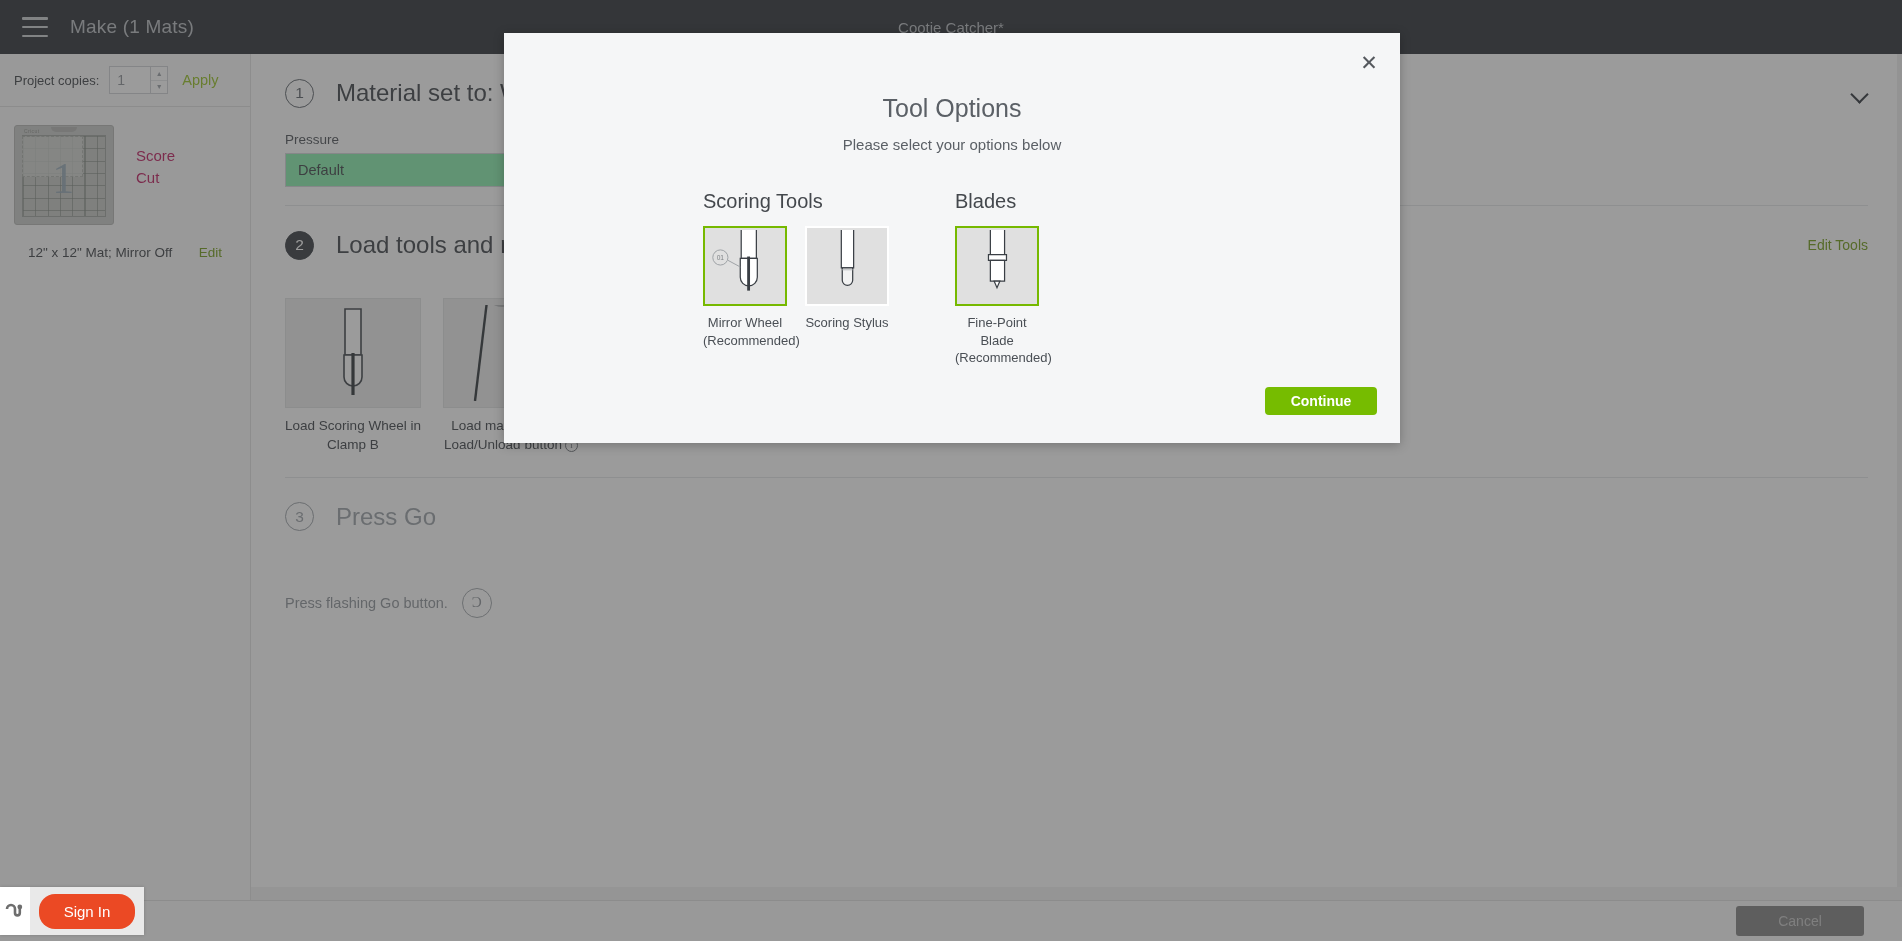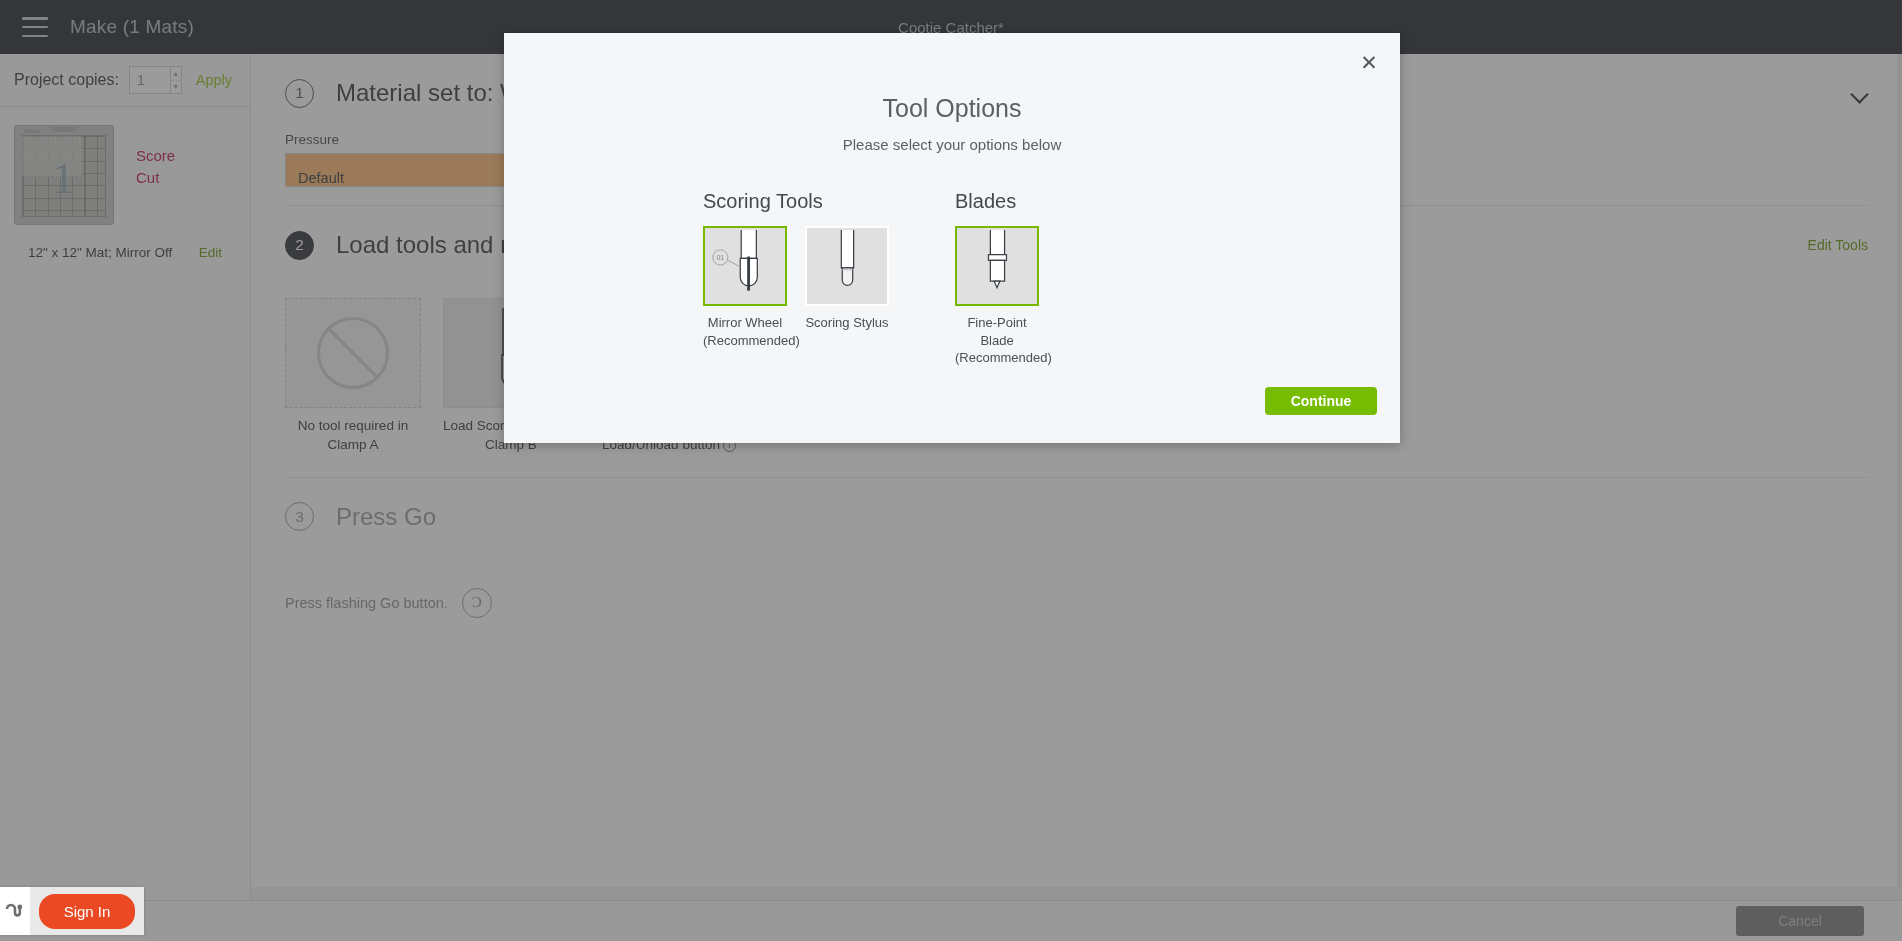--- a/index.html
+++ b/index.html
@@ -33,21 +33,21 @@
 
   .sidebar {
     position: absolute; left: 0; top: 54px; width: 251px; height: 887px;
     background: #fbfbfb; border-right: 1px solid #e2e2e2;
   }
   .copies-row {
     height: 53px; border-bottom: 1px solid #e0e0e0;
     display: flex; align-items: center; padding: 0 14px; gap: 10px;
     background: #fbfbfb;
   }
-  .copies-label { font-size: 16px; color: #3b3f44; white-space: nowrap; }
+  .copies-label { font-size: 13px; color: #3b3f44; white-space: nowrap; }
   .copies-input {
     width: 42px; height: 28px; border: 1px solid #cfd2d5; background: #fff;
     font-size: 14px; color: #8d9196; text-align: left; padding-left: 7px;
     font-family: "Liberation Sans", sans-serif;
   }
   .spinner {
     width: 17px; height: 28px; border: 1px solid #cfd2d5; border-left: none;
     background: #fff; display: flex; flex-direction: column;
     margin-left: -10px;
   }
@@ -118,22 +118,22 @@
     margin-left: auto; width: 17px; height: 10px; cursor: pointer;
     position: relative;
   }
   .chev::before {
     content: ""; position: absolute; left: 2px; top: 0;
     width: 11px; height: 11px; border-right: 2.2px solid #2b3037;
     border-bottom: 2.2px solid #2b3037; transform: rotate(45deg);
   }
   .field-label { font-size: 13.5px; color: #4a4f55; margin-bottom: 6px; }
   .pressure-select {
-    width: 290px; height: 34px; border: 1px solid #d3d6d9; background: #fdba74;
-    display: flex; align-items: flex-end; padding: 0 12px;
+    width: 290px; height: 34px; border: 1px solid #d3d6d9; background: #86efac;
+    display: flex; align-items: center; padding: 0 12px;
     font-size: 14.5px; color: #3b3f44; justify-content: space-between;
     cursor: pointer;
   }
   .sel-caret { width: 0; height: 0; border-left: 5px solid transparent;
     border-right: 5px solid transparent; border-top: 6px solid #75797e; }
 
   .edit-tools {
     position: absolute; right: 34px; font-size: 14px; color: #6f9a13;
     cursor: pointer; text-decoration: none;
   }
@@ -332,26 +332,20 @@
     </div>
 
     <div class="step" style="position:relative;">
       <div class="step-head">
         <div class="step-badge filled">2</div>
         <div class="step-title">Load tools and m</div>
         <a class="edit-tools">Edit Tools</a>
       </div>
 
       <div class="load-cards">
-        <div class="load-card">
-          <div class="load-box dashed">
-            <div class="no-tool"></div>
-          </div>
-          <div class="load-cap">No tool required in Clamp A</div>
-        </div>
 
         <div class="load-card">
           <div class="load-box">
             <svg width="60" height="92" viewBox="0 0 60 92">
               <path d="M22 2 h16 v46 h-16 z" fill="#ffffff" stroke="#3a3f45" stroke-width="1.6"></path>
               <path d="M21 48 h18 v22 a9 9 0 0 1 -18 0 z" fill="#ffffff" stroke="#3a3f45" stroke-width="1.6"></path>
               <rect x="28.4" y="46" width="3.2" height="42" fill="#2b3036"></rect>
             </svg>
           </div>
           <div class="load-cap">Load Scoring Wheel in Clamp B</div>

